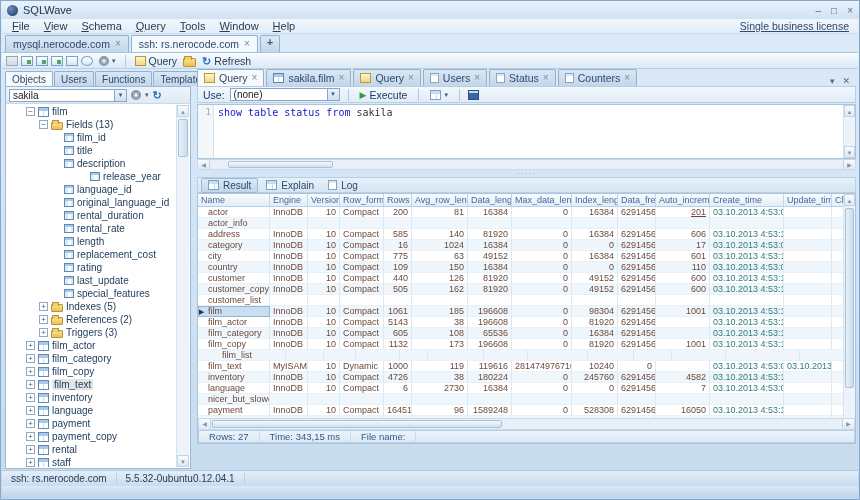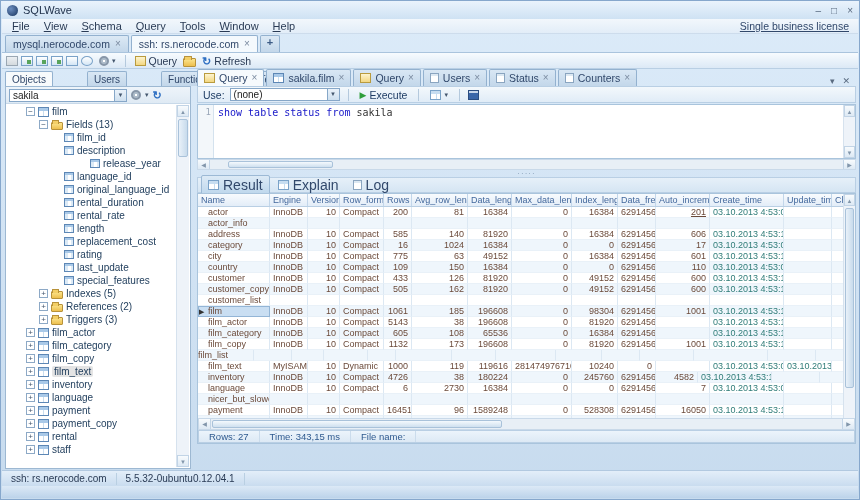--- a/index.html
+++ b/index.html
@@ -47,21 +47,21 @@
   .gear-icon { width:10px; height:10px; border-radius:50%; border:2px solid #8796a8; background:radial-gradient(circle,#fff 30%,#aebdcB 32%); }
   .dd-arrow { font-size:7px; color:#44576e; }
   .tsep { width:1px; height:12px; background:#b4c9dd; margin:0 3px; }
   .sql-page { width:11px; height:10px; background:linear-gradient(#fdf4cf,#f3d781); border:1px solid #b99b3e; }
   .folder-ic { width:13px; height:9px; background:linear-gradient(#fbe48d,#edbf4e); border:1px solid #b8923a; border-radius:1px; position:relative; margin-top:3px; }
   .folder-ic::before { content:""; position:absolute; left:0; top:-3px; width:6px; height:3px;
     background:#f3cf67; border:1px solid #b8923a; border-bottom:none; border-radius:1px 1px 0 0; }
   .refresh-ic { color:#2e6fc2; font-weight:bold; font-size:11px; line-height:10px; }
 
   
-  .side-tabs { position:absolute; left:4px; top:69px; width:186px; height:16px; display:flex; align-items:flex-end;gap:33px; }
+  .side-tabs { position:absolute; left:4px; top:69px; width:186px; height:16px; display:flex; align-items:flex-end; }
   .stab { height:15px; padding:0 6px; font-size:10px; display:flex; align-items:center;
     border:1px solid #93b1cf; border-bottom:none; border-radius:2px 2px 0 0; margin-right:1px;
     background:linear-gradient(#d9e7f4,#c3d7ea); color:#31486b; }
   .stab.active { background:#f7fafc; }
   .sidebar { position:absolute; left:4px; top:85px; width:186px; bottom:30px;
     background:#fff; border:1px solid #9db8d2; }
   .schema-row { height:17px; background:linear-gradient(#eef4fa,#dfeaf4); border-bottom:1px solid #c8d9e9;
     display:flex; align-items:center; padding:2px 3px; gap:4px; }
   .combo { flex:0 0 118px; height:13px; background:#fff; border:1px solid #86a7c8; display:flex; align-items:center; font-size:10px; }
   .combo .cv { flex:1; padding:0 3px; color:#222; }
@@ -110,21 +110,21 @@
     font-family:"DejaVu Sans Mono", monospace; font-size:9px; text-align:right; padding:2px 2px 0 0; }
   .code { flex:1; font-family:"DejaVu Sans Mono", monospace; font-size:10px; padding:2px 4px; white-space:pre; }
   .kw { color:#1616c8; }
   .ident { color:#333; }
   .ed-vscroll { width:12px; background:#eef3f9; border-left:1px solid #d6e2ee; font-size:6px; color:#8296ab; display:flex; flex-direction:column; justify-content:space-between; }
   .ed-hscroll { position:absolute; left:0; top:91px; right:0; height:11px; background:#e8eff6; border:1px solid #c9d9e9; display:flex; align-items:center; font-size:6px; color:#8296ab; }
   .ed-hthumb { position:absolute; left:30px; width:105px; top:1px; bottom:1px; background:linear-gradient(#f4f9fd,#cfe0ef); border:1px solid #a9c2da; border-radius:2px; }
   .hsplit { position:absolute; left:0; top:103px; right:0; height:6px; text-align:center; color:#8fa6bd; font-size:8px; line-height:5px; letter-spacing:1px; }
 
   .restabs { position:absolute; left:0; top:109px; right:0; height:16px;
-    background:linear-gradient(#e6f0f9,#d5e5f3); border:1px solid #b9cfe4; display:flex; align-items:center; padding:0 3px; gap:2px; font-size:14px; }
+    background:linear-gradient(#e6f0f9,#d5e5f3); border:1px solid #b9cfe4; display:flex; align-items:center; padding:0 3px; gap:2px; font-size:10px; }
   .rtab { display:flex; align-items:center; gap:4px; padding:1px 6px; border-radius:2px; color:#31486b; }
   .rtab.active { background:linear-gradient(#dcEAf6,#bed7ec); border:1px solid #9cb9d5; }
 
   
   .grid { position:absolute; left:0; top:125px; right:0; bottom:25px; background:#fff; border:1px solid #a9c4dc; overflow:hidden; }
   .ghead { display:flex; height:13px; background:linear-gradient(#f8fbfe,#e3edf8); border-bottom:1px solid #b9cfe4;
     font-size:9px; color:#44699d; white-space:nowrap; width:700px; }
   .gh { flex:none; padding:0 3px; border-right:1px solid #c2d6ea; overflow:hidden; line-height:12px; }
   .gbody { position:absolute; left:0; top:13px; right:12px; bottom:0; overflow:hidden; }
   .grow { display:flex; height:11px; font-size:9px; color:#6b4a3a; white-space:nowrap; width:700px; }
@@ -230,20 +230,25 @@
         </div>
         <div class="tree-row" style="padding-left: 32px;">
           <span class="expander">−</span>
           <span class="ic-folder"></span>
           <span class="lbl">Fields (13)</span>
         </div>
         <div class="tree-row" style="padding-left: 45px;">
           <span class="exp-none"></span>
           <span class="ic-col"></span>
           <span class="lbl">film_id</span>
+        </div>
+        <div class="tree-row" style="padding-left: 45px;">
+          <span class="exp-none"></span>
+          <span class="ic-col"></span>
+          <span class="lbl">title</span>
         </div>
         <div class="tree-row" style="padding-left: 45px;">
           <span class="exp-none"></span>
           <span class="ic-col"></span>
           <span class="lbl">description</span>
         </div>
         <div class="tree-row" style="padding-left: 71px;">
           <span class="exp-none"></span>
           <span class="ic-col"></span>
           <span class="lbl">release_year</span>
@@ -574,21 +579,21 @@
             <span class="gc r" style="width: 54px;">110</span>
             <span class="gc date" style="width: 74px;">03.10.2013 4:53:04</span>
             <span class="gc date" style="width: 48px;"></span>
             <span class="gc date" style="width: 40px;"></span>
           </div>
           <div class="grow">
             <span class="gc" style="width: 72px; padding-left: 10px;">customer</span>
             <span class="gc" style="width: 38px;">InnoDB</span>
             <span class="gc r" style="width: 32px;">10</span>
             <span class="gc" style="width: 44px;">Compact</span>
-            <span class="gc r" style="width: 28px;">433</span>
+            <span class="gc r" style="width: 28px;">440</span>
             <span class="gc r" style="width: 56px;">126</span>
             <span class="gc r" style="width: 44px;">81920</span>
             <span class="gc r" style="width: 60px;">0</span>
             <span class="gc r" style="width: 46px;">49152</span>
             <span class="gc r" style="width: 38px;">6291456</span>
             <span class="gc r" style="width: 54px;">600</span>
             <span class="gc date" style="width: 74px;">03.10.2013 4:53:16</span>
             <span class="gc date" style="width: 48px;"></span>
             <span class="gc date" style="width: 40px;"></span>
           </div>
@@ -682,21 +687,21 @@
             <span class="gc r" style="width: 44px;">196608</span>
             <span class="gc r" style="width: 60px;">0</span>
             <span class="gc r" style="width: 46px;">81920</span>
             <span class="gc r" style="width: 38px;">6291456</span>
             <span class="gc r" style="width: 54px;">1001</span>
             <span class="gc date" style="width: 74px;">03.10.2013 4:53:17</span>
             <span class="gc date" style="width: 48px;"></span>
             <span class="gc date" style="width: 40px;"></span>
           </div>
           <div class="grow alt">
-            <span class="gc" style="width: 56px; padding-left: 0;">film_list</span>
+            <span class="gc" style="width: 88px; padding-left: 24px;">film_list</span>
             <span class="gc" style="width: 38px;"></span>
             <span class="gc r" style="width: 32px;"></span>
             <span class="gc" style="width: 44px;"></span>
             <span class="gc r" style="width: 28px;"></span>
             <span class="gc r" style="width: 56px;"></span>
             <span class="gc r" style="width: 44px;"></span>
             <span class="gc r" style="width: 60px;"></span>
             <span class="gc r" style="width: 46px;"></span>
             <span class="gc r" style="width: 38px;"></span>
             <span class="gc r" style="width: 54px;"></span>
@@ -724,21 +729,21 @@
             <span class="gc" style="width: 72px; padding-left: 10px;">inventory</span>
             <span class="gc" style="width: 38px;">InnoDB</span>
             <span class="gc r" style="width: 32px;">10</span>
             <span class="gc" style="width: 44px;">Compact</span>
             <span class="gc r" style="width: 28px;">4726</span>
             <span class="gc r" style="width: 56px;">38</span>
             <span class="gc r" style="width: 44px;">180224</span>
             <span class="gc r" style="width: 60px;">0</span>
             <span class="gc r" style="width: 46px;">245760</span>
             <span class="gc r" style="width: 38px;">6291456</span>
-            <span class="gc r" style="width: 42px;">4582</span>
+            <span class="gc r" style="width: 54px;">4582</span>
             <span class="gc date" style="width: 74px;">03.10.2013 4:53:17</span>
             <span class="gc date" style="width: 48px;"></span>
             <span class="gc date" style="width: 40px;"></span>
           </div>
           <div class="grow">
             <span class="gc" style="width: 72px; padding-left: 10px;">language</span>
             <span class="gc" style="width: 38px;">InnoDB</span>
             <span class="gc r" style="width: 32px;">10</span>
             <span class="gc" style="width: 44px;">Compact</span>
             <span class="gc r" style="width: 28px;">6</span>

